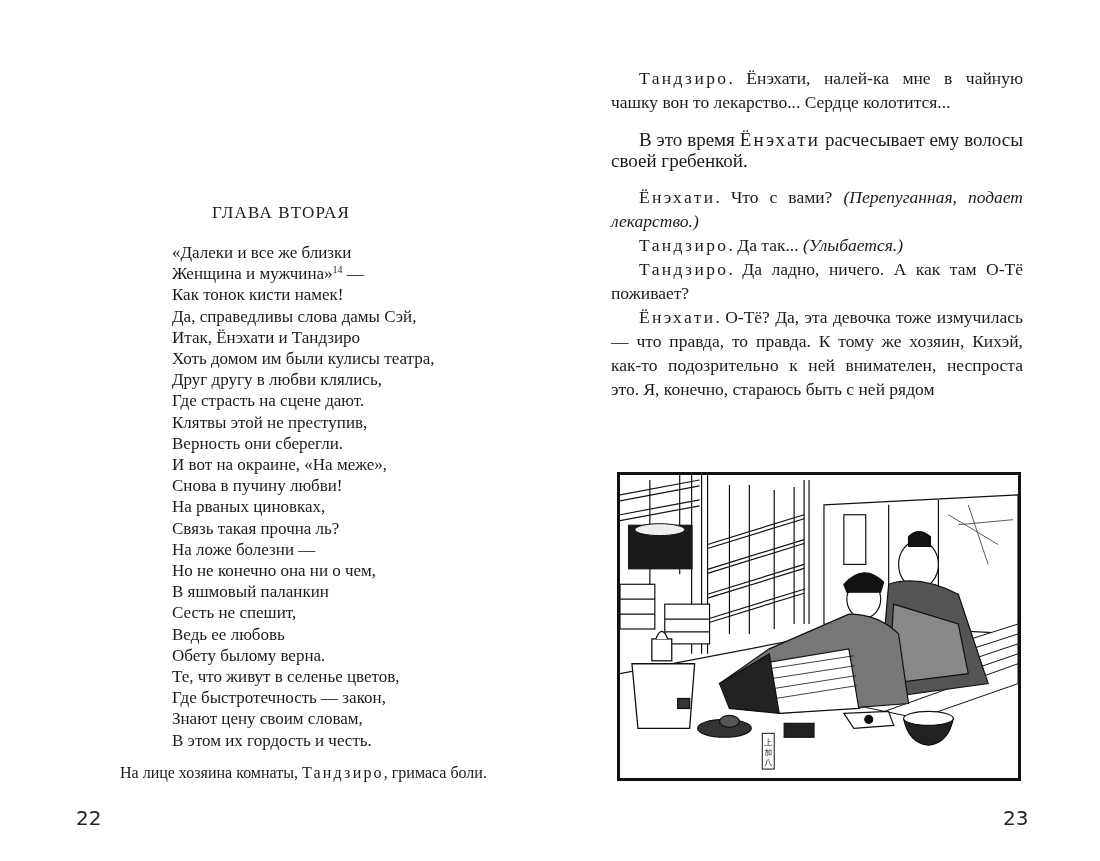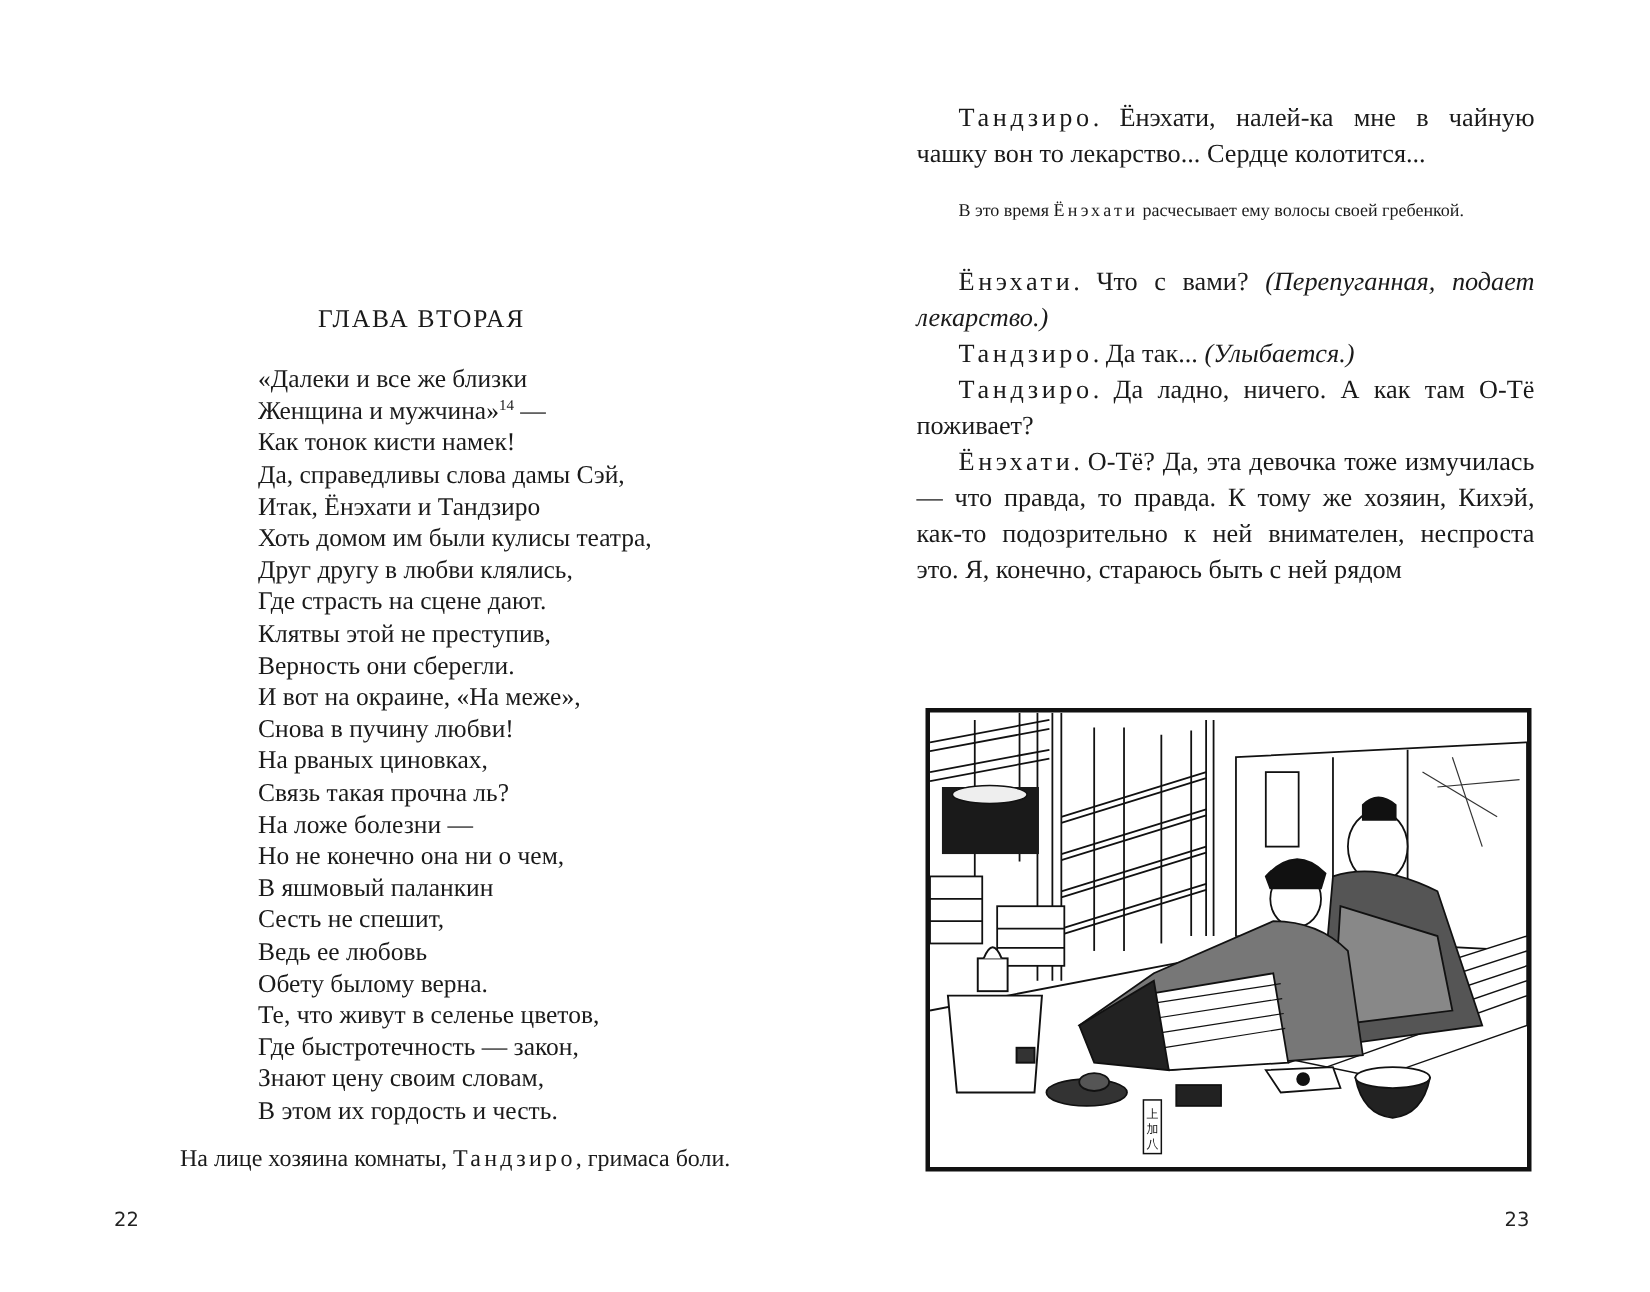--- a/index.html
+++ b/index.html
@@ -10,30 +10,30 @@
   .page-right { left: 550px; width: 550px; }
 
   .chapter-title { position: absolute; left: 212px; top: 183px; font-size: 17px;
                    letter-spacing: 1.2px; white-space: nowrap; }
   .poem { position: absolute; left: 172px; top: 222px; font-size: 17px; line-height: 21.2px; }
   .poem .line { white-space: nowrap; }
   .poem sup { font-size: 10px; vertical-align: 6px; line-height: 0; }
 
   .stage-note-left { position: absolute; left: 120px; top: 744px; font-size: 16px; white-space: nowrap; }
   .spaced { letter-spacing: 2.2px; }
-  .pagenum { position: absolute; top: 786px; font-size: 13px;
+  .pagenum { position: absolute; top: 786px; font-size: 20px;
              font-family: "DejaVu Sans", sans-serif; color: #222; }
   .pagenum-left { left: 76px; }
   .pagenum-right { left: 453px; }
 
   .text-block { position: absolute; left: 61px; width: 412px; }
   .para { font-size: 17.5px; line-height: 24px; text-align: justify; text-indent: 28px; margin: 0; }
   .para .speaker { letter-spacing: 2.4px; }
   .para i { font-style: italic; }
-  .note { font-size: 12px; line-height: 20.5px; text-align: justify; text-indent: 28px; margin: 0; }
+  .note { font-size: 19px; line-height: 20.5px; text-align: justify; text-indent: 28px; margin: 0; }
 
   .illustration { position: absolute; left: 67px; top: 452px; width: 404px; height: 309px;
                   border: 3px solid #111; box-sizing: border-box; background: #fff; overflow: hidden; }
   .illustration svg { width: 100%; height: 100%; display: block; }
 </style>
 </head>
 <body>
 
 <div class="page page-left">
   <div class="chapter-title">ГЛАВА ВТОРАЯ</div>
@@ -74,21 +74,21 @@
 
 <div class="page page-right">
   <div class="text-block" style="top:46px;">
     <p class="para"><span class="speaker">Тандзиро</span><span>. Ёнэхати, налей-ка мне в чайную чашку вон то лекарство... Сердце колотится...</span></p>
   </div>
 
   <div class="text-block" style="top:110px;">
     <p class="note"><span>В это время </span><span class="spaced">Ёнэхати</span><span> расчесывает ему волосы своей гребенкой.</span></p>
   </div>
 
-  <div class="text-block" style="top:155px;">
+  <div class="text-block" style="top:165px;">
     <p class="para"><span class="speaker">Ёнэхати</span><span>. Что с вами? </span><i>(Перепуганная, подает лекарство.)</i></p>
     <p class="para"><span class="speaker">Тандзиро</span><span>. Да так... </span><i>(Улыбается.)</i></p>
     <p class="para"><span class="speaker">Тандзиро</span><span>. Да ладно, ничего. А как там О-Тё поживает?</span></p>
     <p class="para"><span class="speaker">Ёнэхати</span><span>. О-Тё? Да, эта девочка тоже измучилась — что правда, то правда. К тому же хозяин, Кихэй, как-то подозрительно к ней внимателен, неспроста это. Я, конечно, стараюсь быть с ней рядом</span></p>
   </div>
 
   <div class="illustration">
     <svg viewBox="0 0 400 305" preserveAspectRatio="none">
 
       <g stroke="#111" stroke-width="1.2" fill="none">

